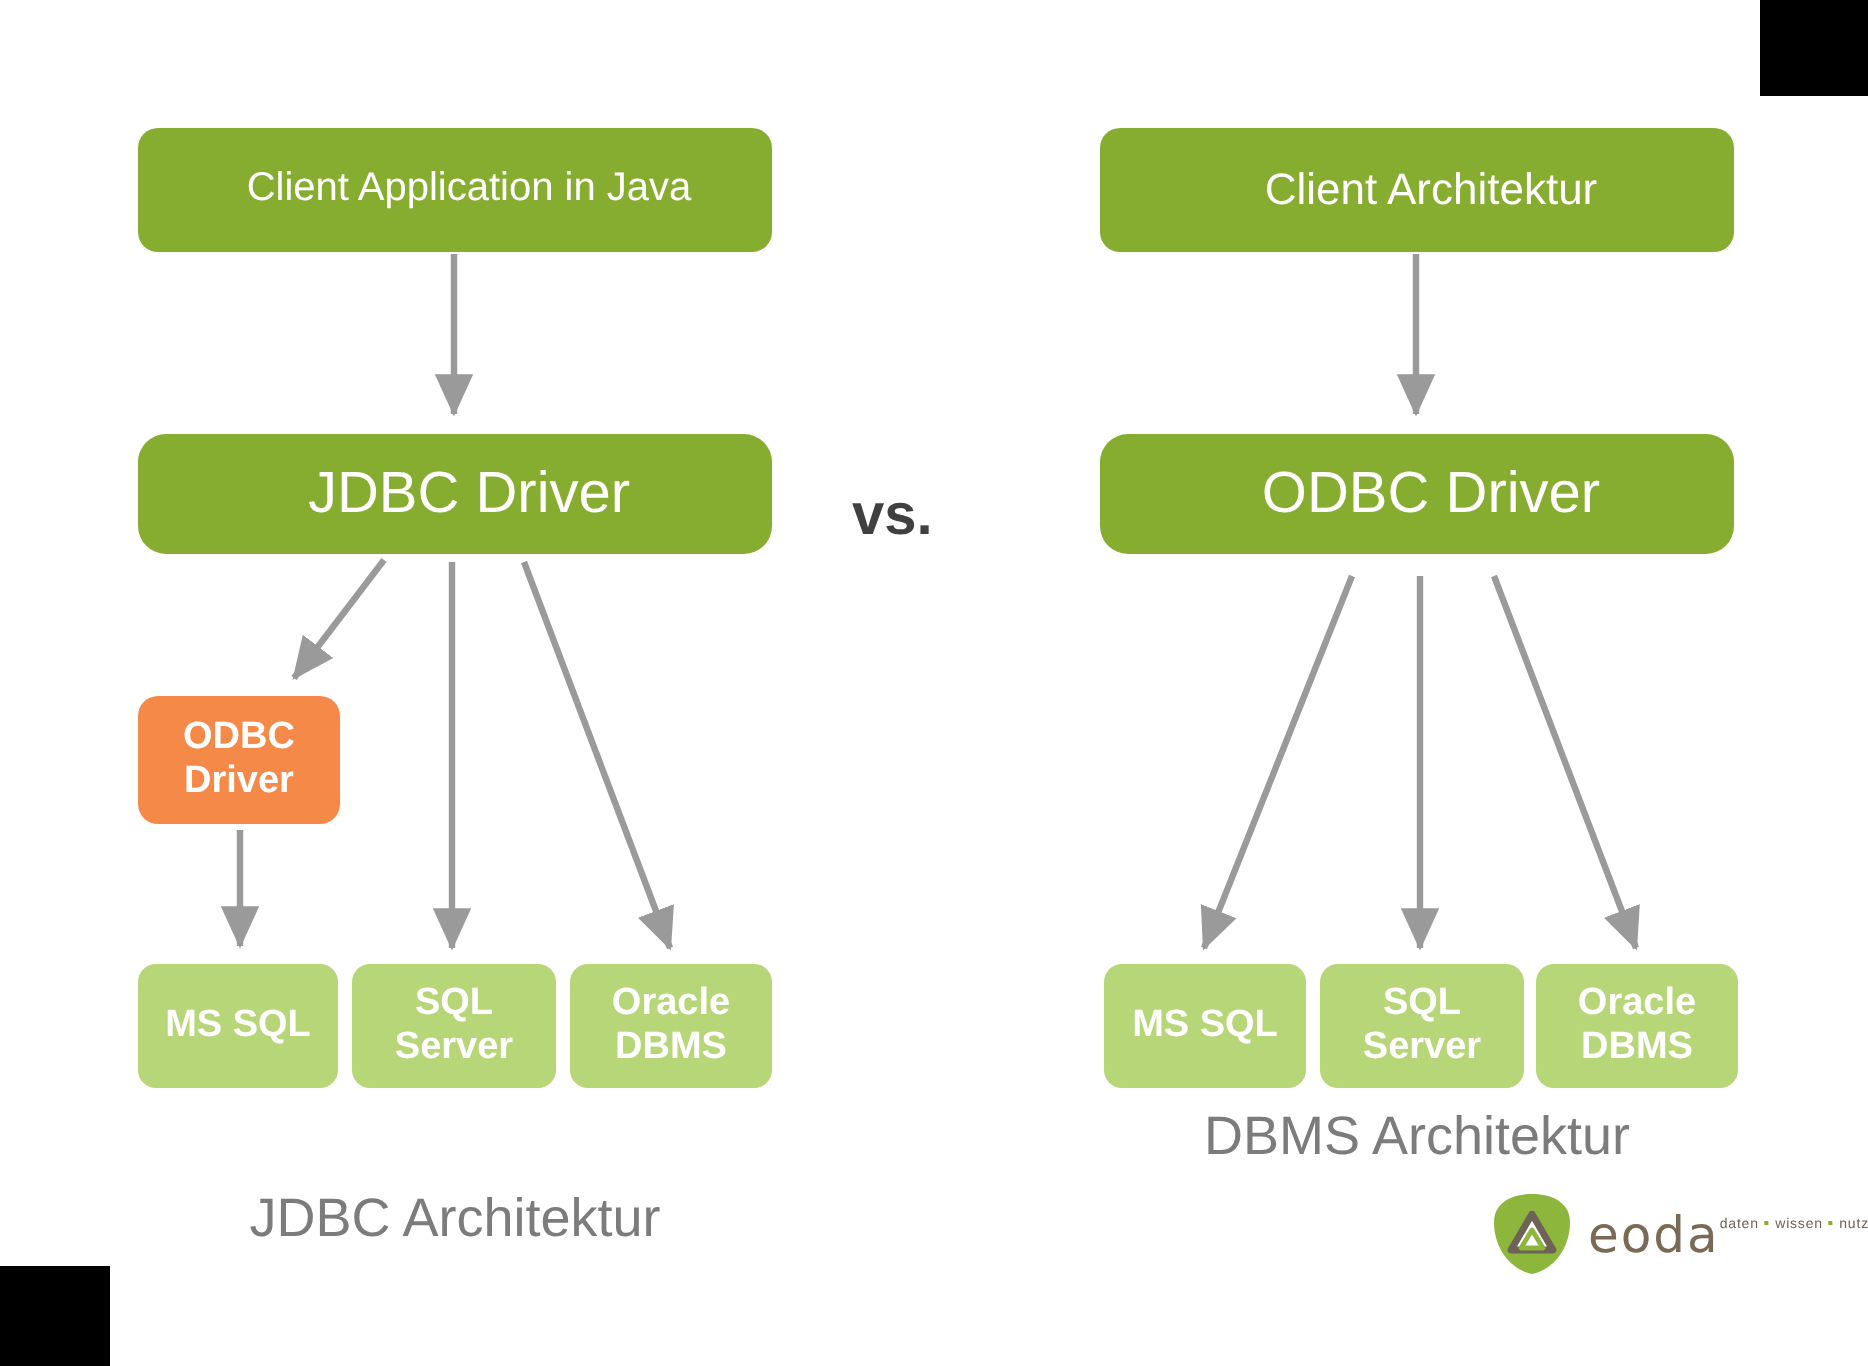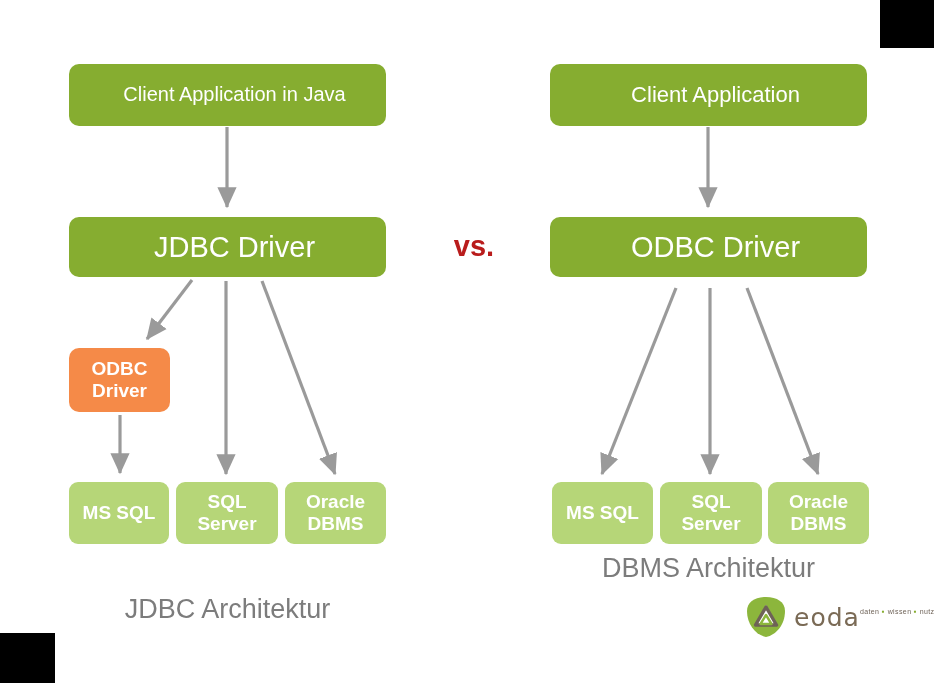--- a/index.html
+++ b/index.html
@@ -36,20 +36,21 @@
     line-height: 1.18;
   }
   .node-main {
     background: #86AD30;
     font-size: 20px;
     font-weight: 400;
     padding-left: 14px;
   }
   .node-main.big {
     font-size: 29px;
+    border-radius: 14px;
   }
   .node-orange {
     background: #F58A48;
     font-size: 19px;
     font-weight: bold;
     border-radius: 10px;
   }
   .node-db {
     background: #B6D678;
     font-size: 19px;
@@ -59,25 +60,25 @@
 
   .caption {
     position: absolute;
     color: #7C7C7C;
     font-size: 27px;
     text-align: center;
     white-space: nowrap;
   }
   .vs-label {
     position: absolute;
-    color: #b91c1c;
+    color: #404040;
     font-size: 29px;
     font-weight: bold;
-    text-align: center;
     white-space: nowrap;
+    margin-top: 12px;
   }
 
   svg.arrows {
     position: absolute;
     left: 0;
     top: 0;
     width: 934px;
     height: 683px;
     pointer-events: none;
   }
@@ -158,21 +159,21 @@
   <div class="node node-db" style="left:69px; top:482px; width:100px; height:62px;">MS SQL</div>
 
   <div class="node node-db" style="left:176px; top:482px; width:102px; height:62px;">SQL Server</div>
 
   <div class="node node-db" style="left:285px; top:482px; width:101px; height:62px;">Oracle DBMS</div>
 
   <div class="caption" style="left:69px; top:553px; width:317px;margin-top:41px;">JDBC Architektur</div>
 
   <div class="vs-label" style="left:426px; top:230px; width:96px;">vs.</div>
 
-  <div class="node node-main" style="left:550px; top:64px; width:317px; height:62px; font-size:22px;">Client Application</div>
+  <div class="node node-main" style="left:550px; top:64px; width:317px; height:62px; font-size:22px;">Client Architektur</div>
 
   <div class="node node-main big" style="left:550px; top:217px; width:317px; height:60px;">ODBC Driver</div>
 
   <div class="node node-db" style="left:552px; top:482px; width:101px; height:62px;">MS SQL</div>
 
   <div class="node node-db" style="left:660px; top:482px; width:102px; height:62px;">SQL Server</div>
 
   <div class="node node-db" style="left:768px; top:482px; width:101px; height:62px;">Oracle DBMS</div>
 
   <div class="caption" style="left:550px; top:553px; width:317px;">DBMS Architektur</div>

